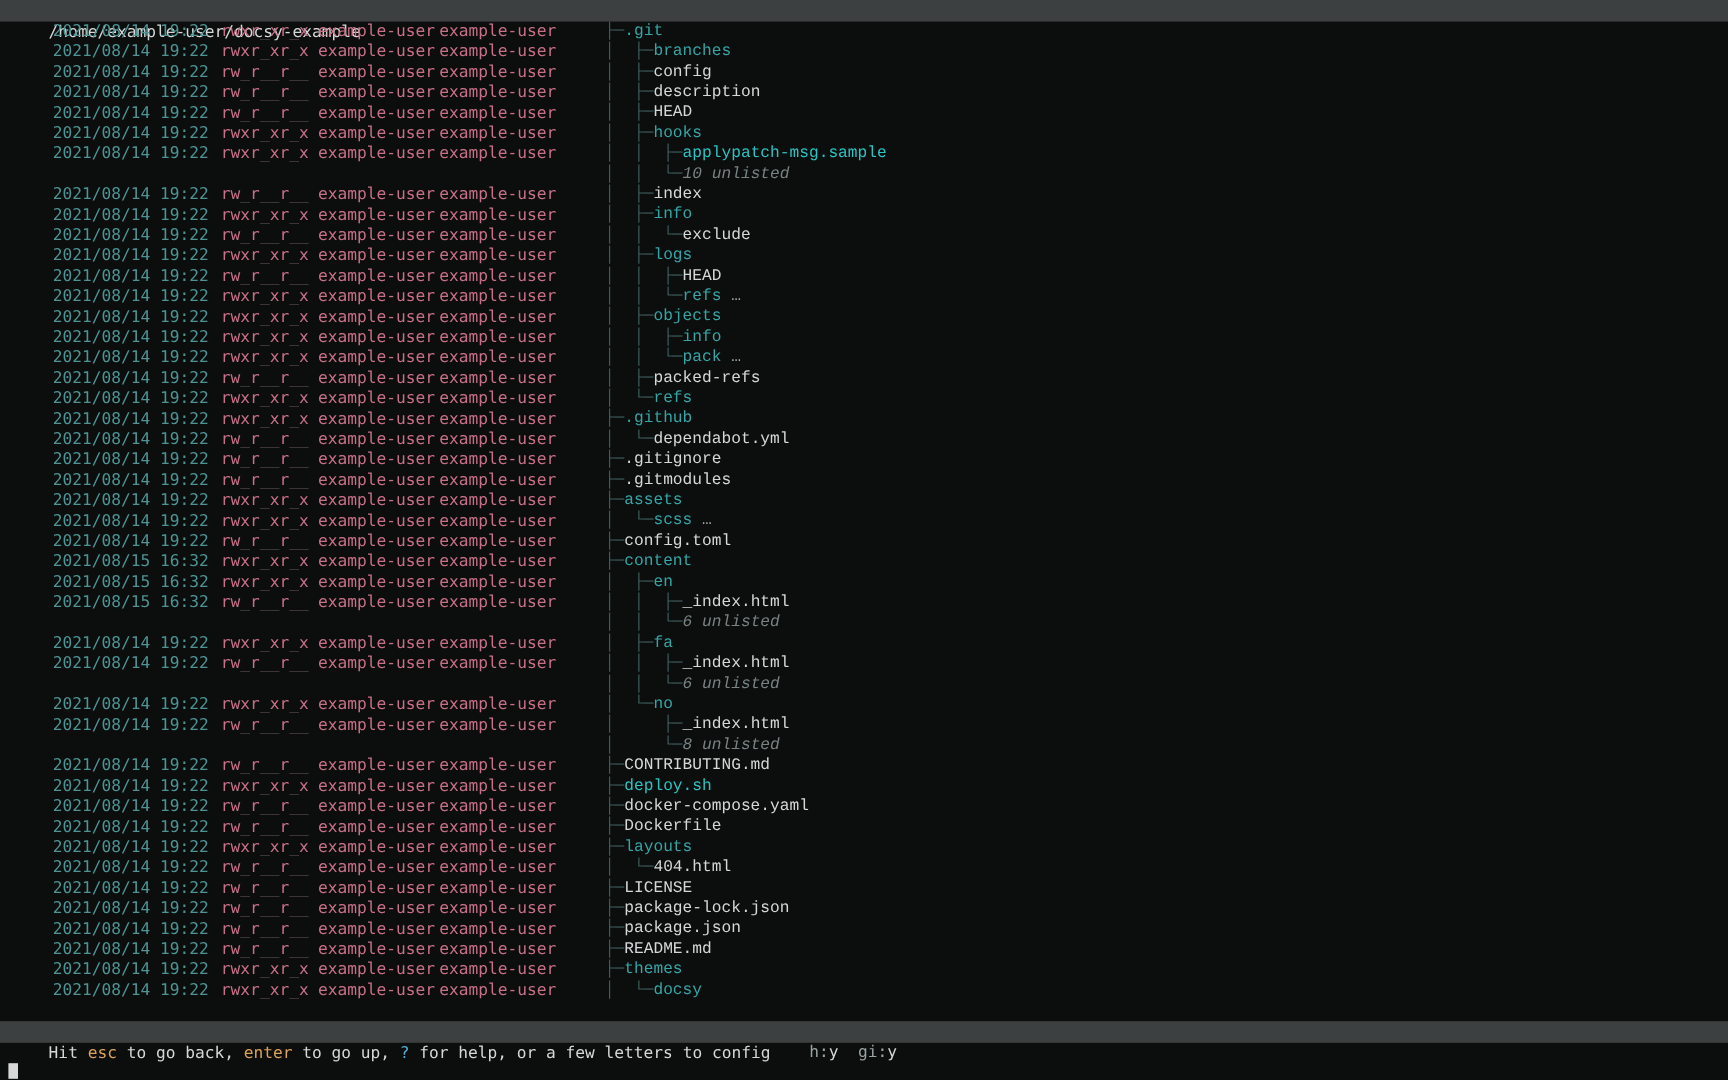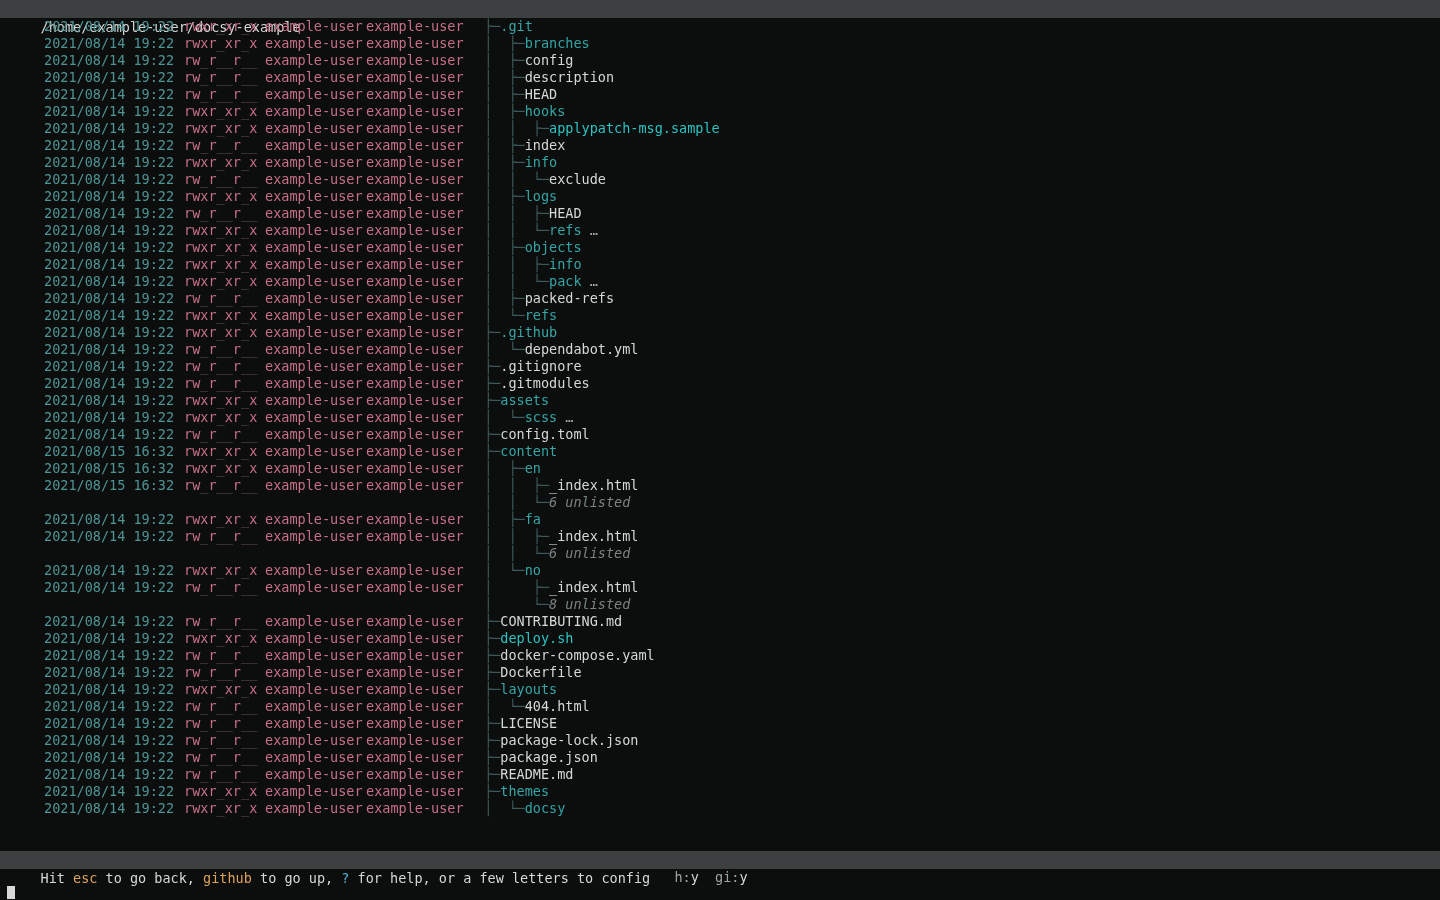--- a/index.html
+++ b/index.html
@@ -21,21 +21,21 @@
 
   .main { position:absolute; top:18px; left:0; right:0; bottom:49px; overflow:hidden;margin-left:32px; }
 
   .row { position:relative; height:17px; line-height:17px; white-space:pre; }
   .cell { position:absolute; top:0; white-space:pre; }
   .cell.date  { left:12px;  color: var(--date, #4e9494); }
   .cell.perm  { left:152px; color: var(--perm, #c77087); }
   .cell.perm .dim { color: var(--perm-dim, #5d4a55); }
   .cell.owner { left:233px; color: var(--perm, #c77087); }
   .cell.group { left:334px; color: var(--perm, #c77087); }
-  .cell.tree  { left:452px; }
+  .cell.tree  { left:472px;font-family:Liberation Mono, monospace; }
   .lines { color: var(--tree-line, #3f5f5e); }
   .name.dir  { color: var(--dir, #35a5a5); }
   .name.exe  { color: var(--exe, #2cc3c3); }
   .name.file { color: var(--file, #d5d8d8); }
   .name.unlisted { color: var(--unlisted, #798383); font-style:italic; }
   .suffix { color: var(--ellipsis, #a6abab); }
 
   .statusbar {
     position:absolute; left:0; right:0; bottom:31px; height:18px;
     background: var(--bar-bg, #3d4040);
@@ -65,20 +65,21 @@
   </div>
 
   <div class="main" id="tree-panel">
       <div class="row"><span class="cell date">2021/08/14 19:22</span><span class="cell perm"><span>r</span><span>w</span><span>x</span><span>r</span><span class="dim">_</span><span>x</span><span>r</span><span class="dim">_</span><span>x</span></span><span class="cell owner">example-user</span><span class="cell group">example-user</span><span class="cell tree"><span class="lines">├─</span><span class="name dir">.git</span></span></div>
       <div class="row"><span class="cell date">2021/08/14 19:22</span><span class="cell perm"><span>r</span><span>w</span><span>x</span><span>r</span><span class="dim">_</span><span>x</span><span>r</span><span class="dim">_</span><span>x</span></span><span class="cell owner">example-user</span><span class="cell group">example-user</span><span class="cell tree"><span class="lines">│  ├─</span><span class="name dir">branches</span></span></div>
       <div class="row"><span class="cell date">2021/08/14 19:22</span><span class="cell perm"><span>r</span><span>w</span><span class="dim">_</span><span>r</span><span class="dim">_</span><span class="dim">_</span><span>r</span><span class="dim">_</span><span class="dim">_</span></span><span class="cell owner">example-user</span><span class="cell group">example-user</span><span class="cell tree"><span class="lines">│  ├─</span><span class="name file">config</span></span></div>
       <div class="row"><span class="cell date">2021/08/14 19:22</span><span class="cell perm"><span>r</span><span>w</span><span class="dim">_</span><span>r</span><span class="dim">_</span><span class="dim">_</span><span>r</span><span class="dim">_</span><span class="dim">_</span></span><span class="cell owner">example-user</span><span class="cell group">example-user</span><span class="cell tree"><span class="lines">│  ├─</span><span class="name file">description</span></span></div>
       <div class="row"><span class="cell date">2021/08/14 19:22</span><span class="cell perm"><span>r</span><span>w</span><span class="dim">_</span><span>r</span><span class="dim">_</span><span class="dim">_</span><span>r</span><span class="dim">_</span><span class="dim">_</span></span><span class="cell owner">example-user</span><span class="cell group">example-user</span><span class="cell tree"><span class="lines">│  ├─</span><span class="name file">HEAD</span></span></div>
       <div class="row"><span class="cell date">2021/08/14 19:22</span><span class="cell perm"><span>r</span><span>w</span><span>x</span><span>r</span><span class="dim">_</span><span>x</span><span>r</span><span class="dim">_</span><span>x</span></span><span class="cell owner">example-user</span><span class="cell group">example-user</span><span class="cell tree"><span class="lines">│  ├─</span><span class="name dir">hooks</span></span></div>
       <div class="row"><span class="cell date">2021/08/14 19:22</span><span class="cell perm"><span>r</span><span>w</span><span>x</span><span>r</span><span class="dim">_</span><span>x</span><span>r</span><span class="dim">_</span><span>x</span></span><span class="cell owner">example-user</span><span class="cell group">example-user</span><span class="cell tree"><span class="lines">│  │  ├─</span><span class="name exe">applypatch-msg.sample</span></span></div>
+      <div class="row"><span class="cell tree"><span class="lines">│  │  └─</span><span class="name unlisted">10 unlisted</span></span></div>
       <div class="row"><span class="cell date">2021/08/14 19:22</span><span class="cell perm"><span>r</span><span>w</span><span class="dim">_</span><span>r</span><span class="dim">_</span><span class="dim">_</span><span>r</span><span class="dim">_</span><span class="dim">_</span></span><span class="cell owner">example-user</span><span class="cell group">example-user</span><span class="cell tree"><span class="lines">│  ├─</span><span class="name file">index</span></span></div>
       <div class="row"><span class="cell date">2021/08/14 19:22</span><span class="cell perm"><span>r</span><span>w</span><span>x</span><span>r</span><span class="dim">_</span><span>x</span><span>r</span><span class="dim">_</span><span>x</span></span><span class="cell owner">example-user</span><span class="cell group">example-user</span><span class="cell tree"><span class="lines">│  ├─</span><span class="name dir">info</span></span></div>
       <div class="row"><span class="cell date">2021/08/14 19:22</span><span class="cell perm"><span>r</span><span>w</span><span class="dim">_</span><span>r</span><span class="dim">_</span><span class="dim">_</span><span>r</span><span class="dim">_</span><span class="dim">_</span></span><span class="cell owner">example-user</span><span class="cell group">example-user</span><span class="cell tree"><span class="lines">│  │  └─</span><span class="name file">exclude</span></span></div>
       <div class="row"><span class="cell date">2021/08/14 19:22</span><span class="cell perm"><span>r</span><span>w</span><span>x</span><span>r</span><span class="dim">_</span><span>x</span><span>r</span><span class="dim">_</span><span>x</span></span><span class="cell owner">example-user</span><span class="cell group">example-user</span><span class="cell tree"><span class="lines">│  ├─</span><span class="name dir">logs</span></span></div>
       <div class="row"><span class="cell date">2021/08/14 19:22</span><span class="cell perm"><span>r</span><span>w</span><span class="dim">_</span><span>r</span><span class="dim">_</span><span class="dim">_</span><span>r</span><span class="dim">_</span><span class="dim">_</span></span><span class="cell owner">example-user</span><span class="cell group">example-user</span><span class="cell tree"><span class="lines">│  │  ├─</span><span class="name file">HEAD</span></span></div>
       <div class="row"><span class="cell date">2021/08/14 19:22</span><span class="cell perm"><span>r</span><span>w</span><span>x</span><span>r</span><span class="dim">_</span><span>x</span><span>r</span><span class="dim">_</span><span>x</span></span><span class="cell owner">example-user</span><span class="cell group">example-user</span><span class="cell tree"><span class="lines">│  │  └─</span><span class="name dir">refs</span><span class="suffix"> …</span></span></div>
       <div class="row"><span class="cell date">2021/08/14 19:22</span><span class="cell perm"><span>r</span><span>w</span><span>x</span><span>r</span><span class="dim">_</span><span>x</span><span>r</span><span class="dim">_</span><span>x</span></span><span class="cell owner">example-user</span><span class="cell group">example-user</span><span class="cell tree"><span class="lines">│  ├─</span><span class="name dir">objects</span></span></div>
       <div class="row"><span class="cell date">2021/08/14 19:22</span><span class="cell perm"><span>r</span><span>w</span><span>x</span><span>r</span><span class="dim">_</span><span>x</span><span>r</span><span class="dim">_</span><span>x</span></span><span class="cell owner">example-user</span><span class="cell group">example-user</span><span class="cell tree"><span class="lines">│  │  ├─</span><span class="name dir">info</span></span></div>
       <div class="row"><span class="cell date">2021/08/14 19:22</span><span class="cell perm"><span>r</span><span>w</span><span>x</span><span>r</span><span class="dim">_</span><span>x</span><span>r</span><span class="dim">_</span><span>x</span></span><span class="cell owner">example-user</span><span class="cell group">example-user</span><span class="cell tree"><span class="lines">│  │  └─</span><span class="name dir">pack</span><span class="suffix"> …</span></span></div>
       <div class="row"><span class="cell date">2021/08/14 19:22</span><span class="cell perm"><span>r</span><span>w</span><span class="dim">_</span><span>r</span><span class="dim">_</span><span class="dim">_</span><span>r</span><span class="dim">_</span><span class="dim">_</span></span><span class="cell owner">example-user</span><span class="cell group">example-user</span><span class="cell tree"><span class="lines">│  ├─</span><span class="name file">packed-refs</span></span></div>
@@ -108,21 +109,21 @@
       <div class="row"><span class="cell date">2021/08/14 19:22</span><span class="cell perm"><span>r</span><span>w</span><span class="dim">_</span><span>r</span><span class="dim">_</span><span class="dim">_</span><span>r</span><span class="dim">_</span><span class="dim">_</span></span><span class="cell owner">example-user</span><span class="cell group">example-user</span><span class="cell tree"><span class="lines">│  └─</span><span class="name file">404.html</span></span></div>
       <div class="row"><span class="cell date">2021/08/14 19:22</span><span class="cell perm"><span>r</span><span>w</span><span class="dim">_</span><span>r</span><span class="dim">_</span><span class="dim">_</span><span>r</span><span class="dim">_</span><span class="dim">_</span></span><span class="cell owner">example-user</span><span class="cell group">example-user</span><span class="cell tree"><span class="lines">├─</span><span class="name file">LICENSE</span></span></div>
       <div class="row"><span class="cell date">2021/08/14 19:22</span><span class="cell perm"><span>r</span><span>w</span><span class="dim">_</span><span>r</span><span class="dim">_</span><span class="dim">_</span><span>r</span><span class="dim">_</span><span class="dim">_</span></span><span class="cell owner">example-user</span><span class="cell group">example-user</span><span class="cell tree"><span class="lines">├─</span><span class="name file">package-lock.json</span></span></div>
       <div class="row"><span class="cell date">2021/08/14 19:22</span><span class="cell perm"><span>r</span><span>w</span><span class="dim">_</span><span>r</span><span class="dim">_</span><span class="dim">_</span><span>r</span><span class="dim">_</span><span class="dim">_</span></span><span class="cell owner">example-user</span><span class="cell group">example-user</span><span class="cell tree"><span class="lines">├─</span><span class="name file">package.json</span></span></div>
       <div class="row"><span class="cell date">2021/08/14 19:22</span><span class="cell perm"><span>r</span><span>w</span><span class="dim">_</span><span>r</span><span class="dim">_</span><span class="dim">_</span><span>r</span><span class="dim">_</span><span class="dim">_</span></span><span class="cell owner">example-user</span><span class="cell group">example-user</span><span class="cell tree"><span class="lines">├─</span><span class="name file">README.md</span></span></div>
       <div class="row"><span class="cell date">2021/08/14 19:22</span><span class="cell perm"><span>r</span><span>w</span><span>x</span><span>r</span><span class="dim">_</span><span>x</span><span>r</span><span class="dim">_</span><span>x</span></span><span class="cell owner">example-user</span><span class="cell group">example-user</span><span class="cell tree"><span class="lines">├─</span><span class="name dir">themes</span></span></div>
       <div class="row"><span class="cell date">2021/08/14 19:22</span><span class="cell perm"><span>r</span><span>w</span><span>x</span><span>r</span><span class="dim">_</span><span>x</span><span>r</span><span class="dim">_</span><span>x</span></span><span class="cell owner">example-user</span><span class="cell group">example-user</span><span class="cell tree"><span class="lines">│  └─</span><span class="name dir">docsy</span></span></div>
     </div>
 
   <div class="statusbar">
-    <span id="status-segments"><span class="seg normal">Hit </span><span class="seg key">esc</span><span class="seg normal"> to go back, </span><span class="seg key">github</span><span class="seg normal"> to go up, </span><span class="seg help">?</span><span class="seg normal"> for help, or a few letters to config</span></span>
+    <span id="status-segments"><span class="seg normal">Hit </span><span class="seg key">esc</span><span class="seg normal"> to go back, </span><span class="seg key">enter</span><span class="seg normal"> to go up, </span><span class="seg help">?</span><span class="seg normal"> for help, or a few letters to config</span></span>
   </div>
 
   <div class="flagsbar" id="flags"><span class="flag-label">h</span><span class="flag-colon">:</span><span class="flag-value">y</span><span class="flag-sep">  </span><span class="flag-label">gi</span><span class="flag-colon">:</span><span class="flag-value">y</span></div>
 
   <div class="inputbar">
     <span class="cursor"></span>
   </div>
 
 </div>
 

